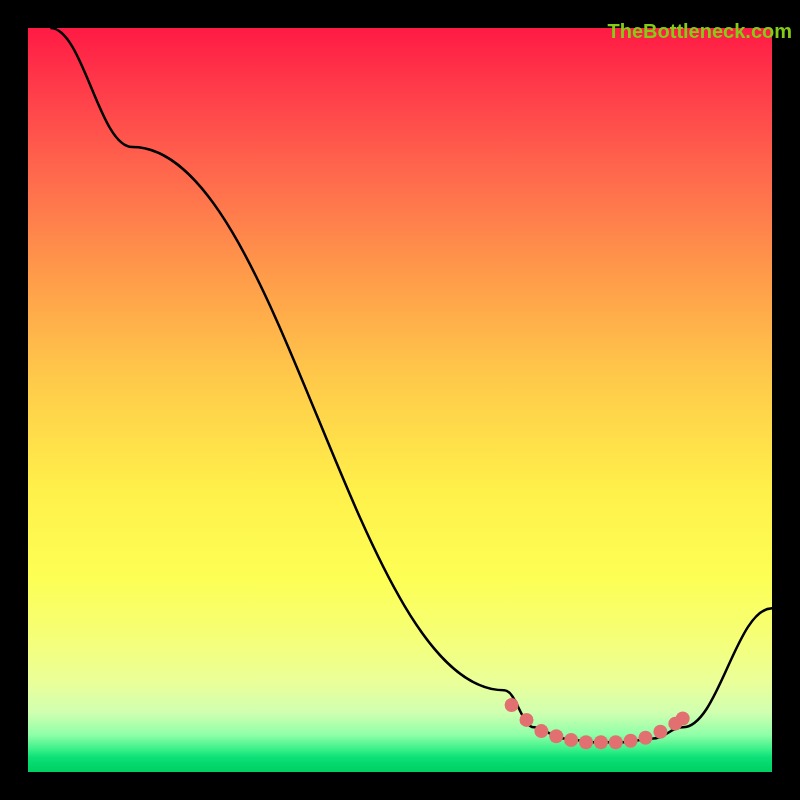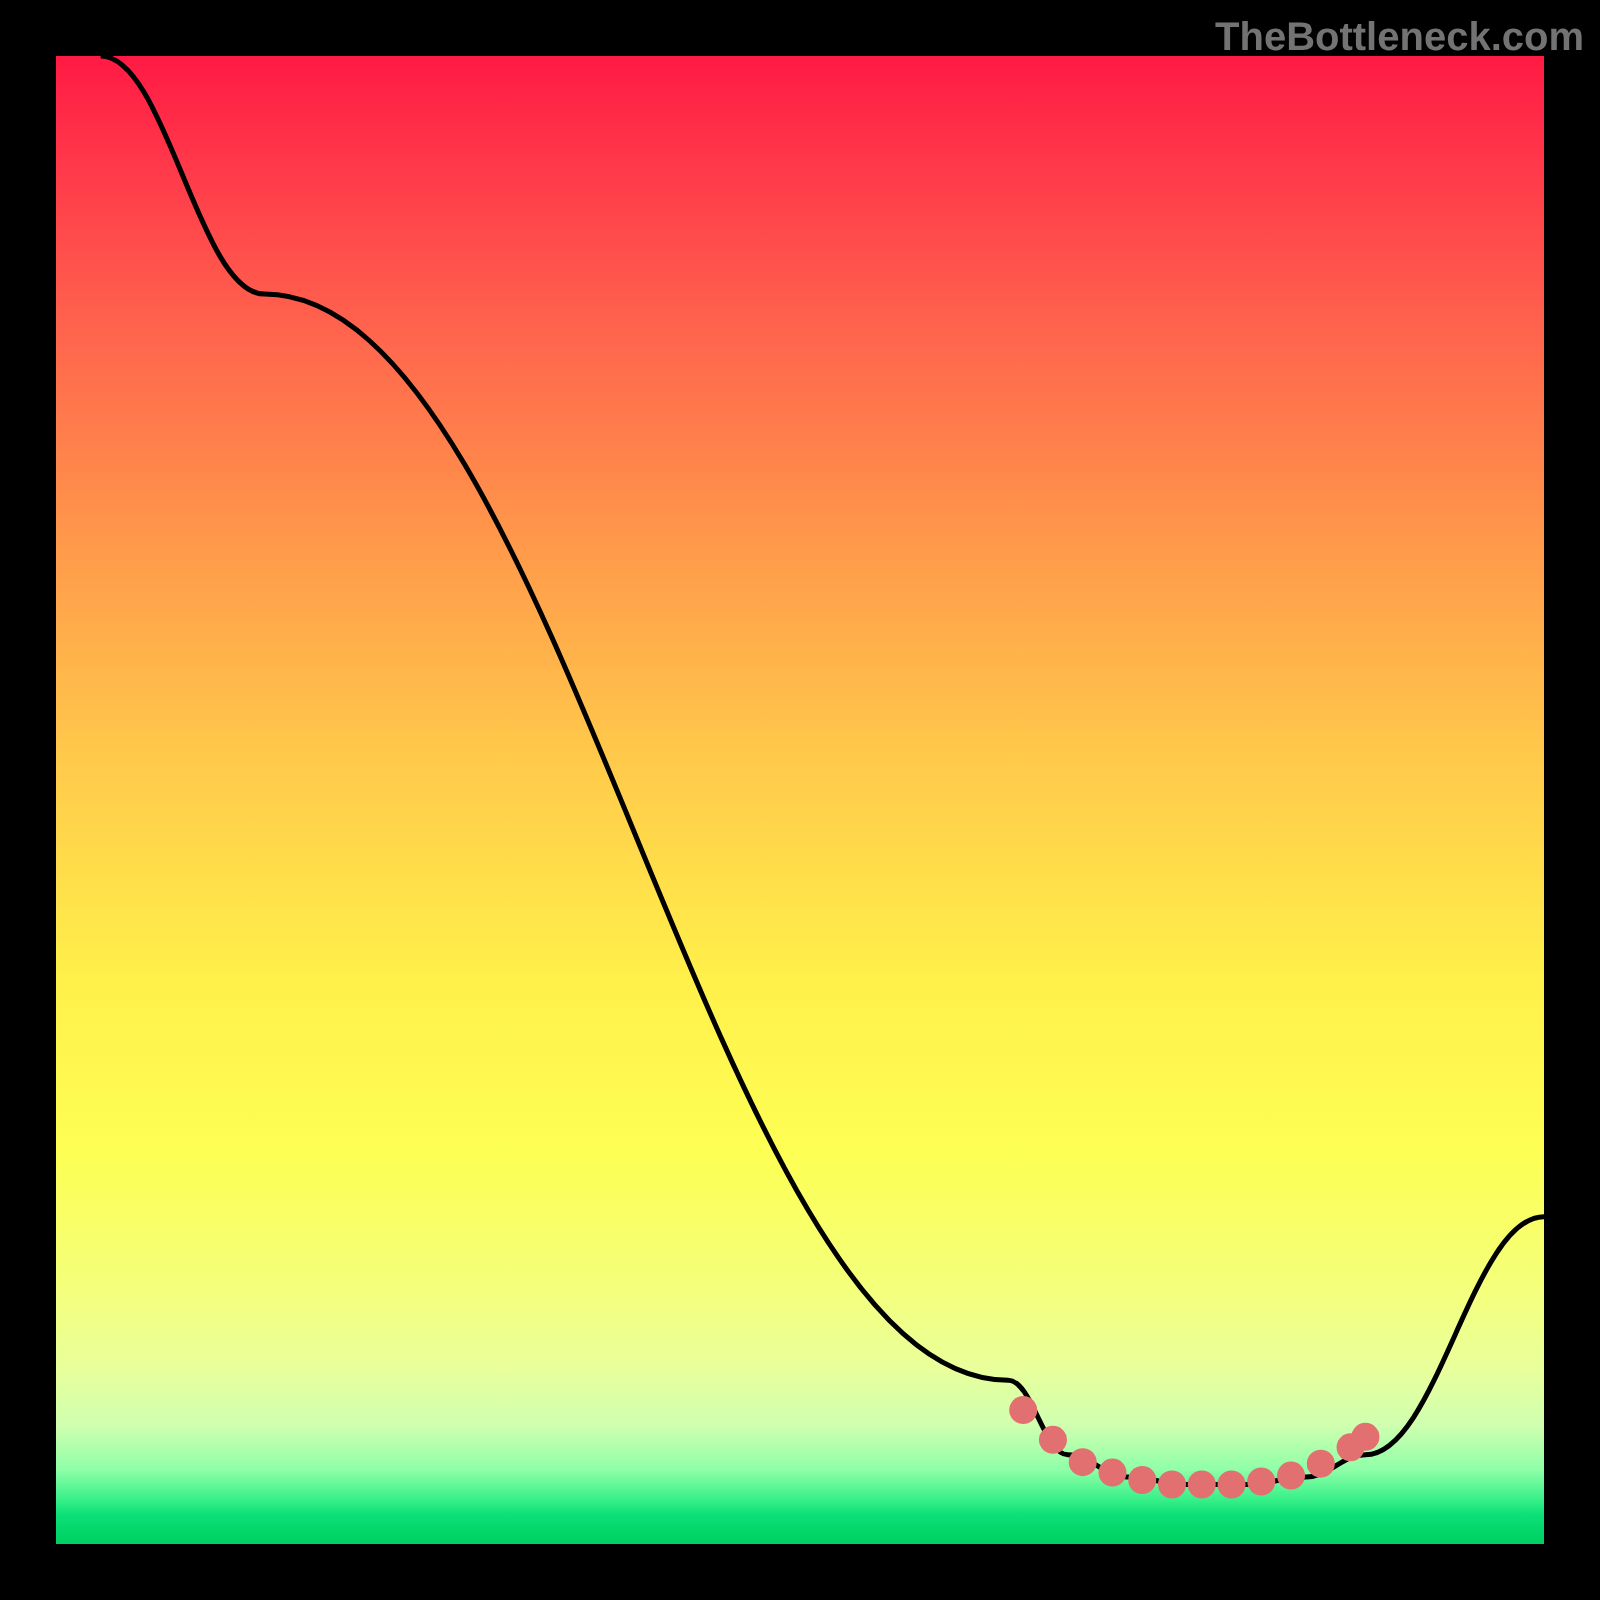--- a/index.html
+++ b/index.html
@@ -6,23 +6,23 @@
     margin: 0;
     padding: 0;
     width: 800px;
     height: 800px;
     background: #000;
     position: relative;
     font-family: Arial, sans-serif;
   }
   .watermark {
     position: absolute;
-    top: 8px;
+    top: 20px;
     right: 8px;
-    color: #737373;
+    color: #84cc16;
     font-size: 20px;
     font-weight: bold;
     z-index: 10;
   }
   .plot-area {
     position: absolute;
     left: 28px;
     top: 28px;
     width: 744px;
     height: 744px;

